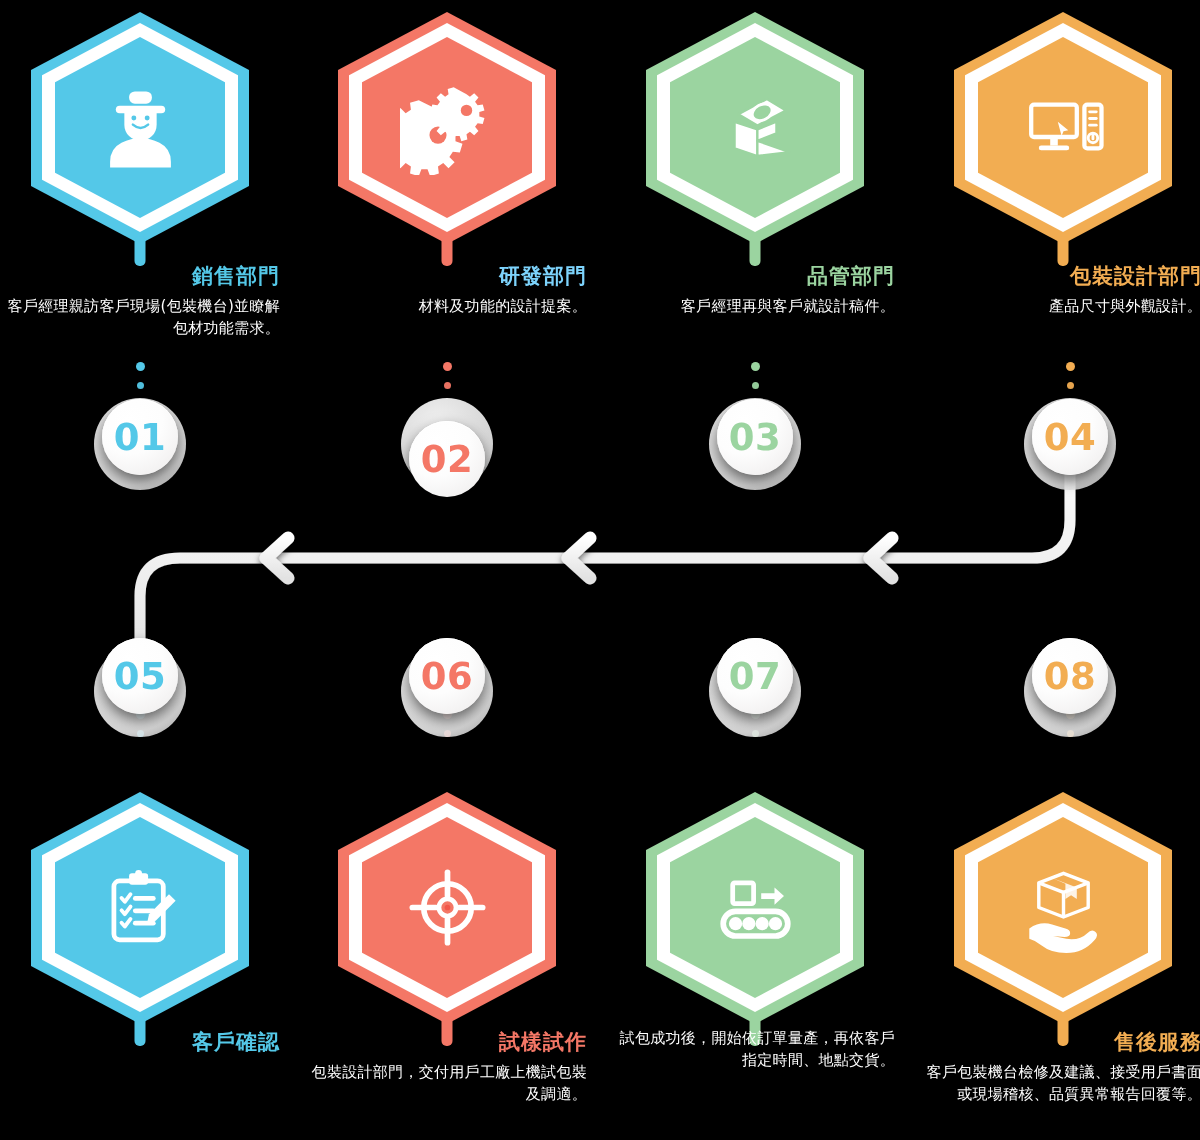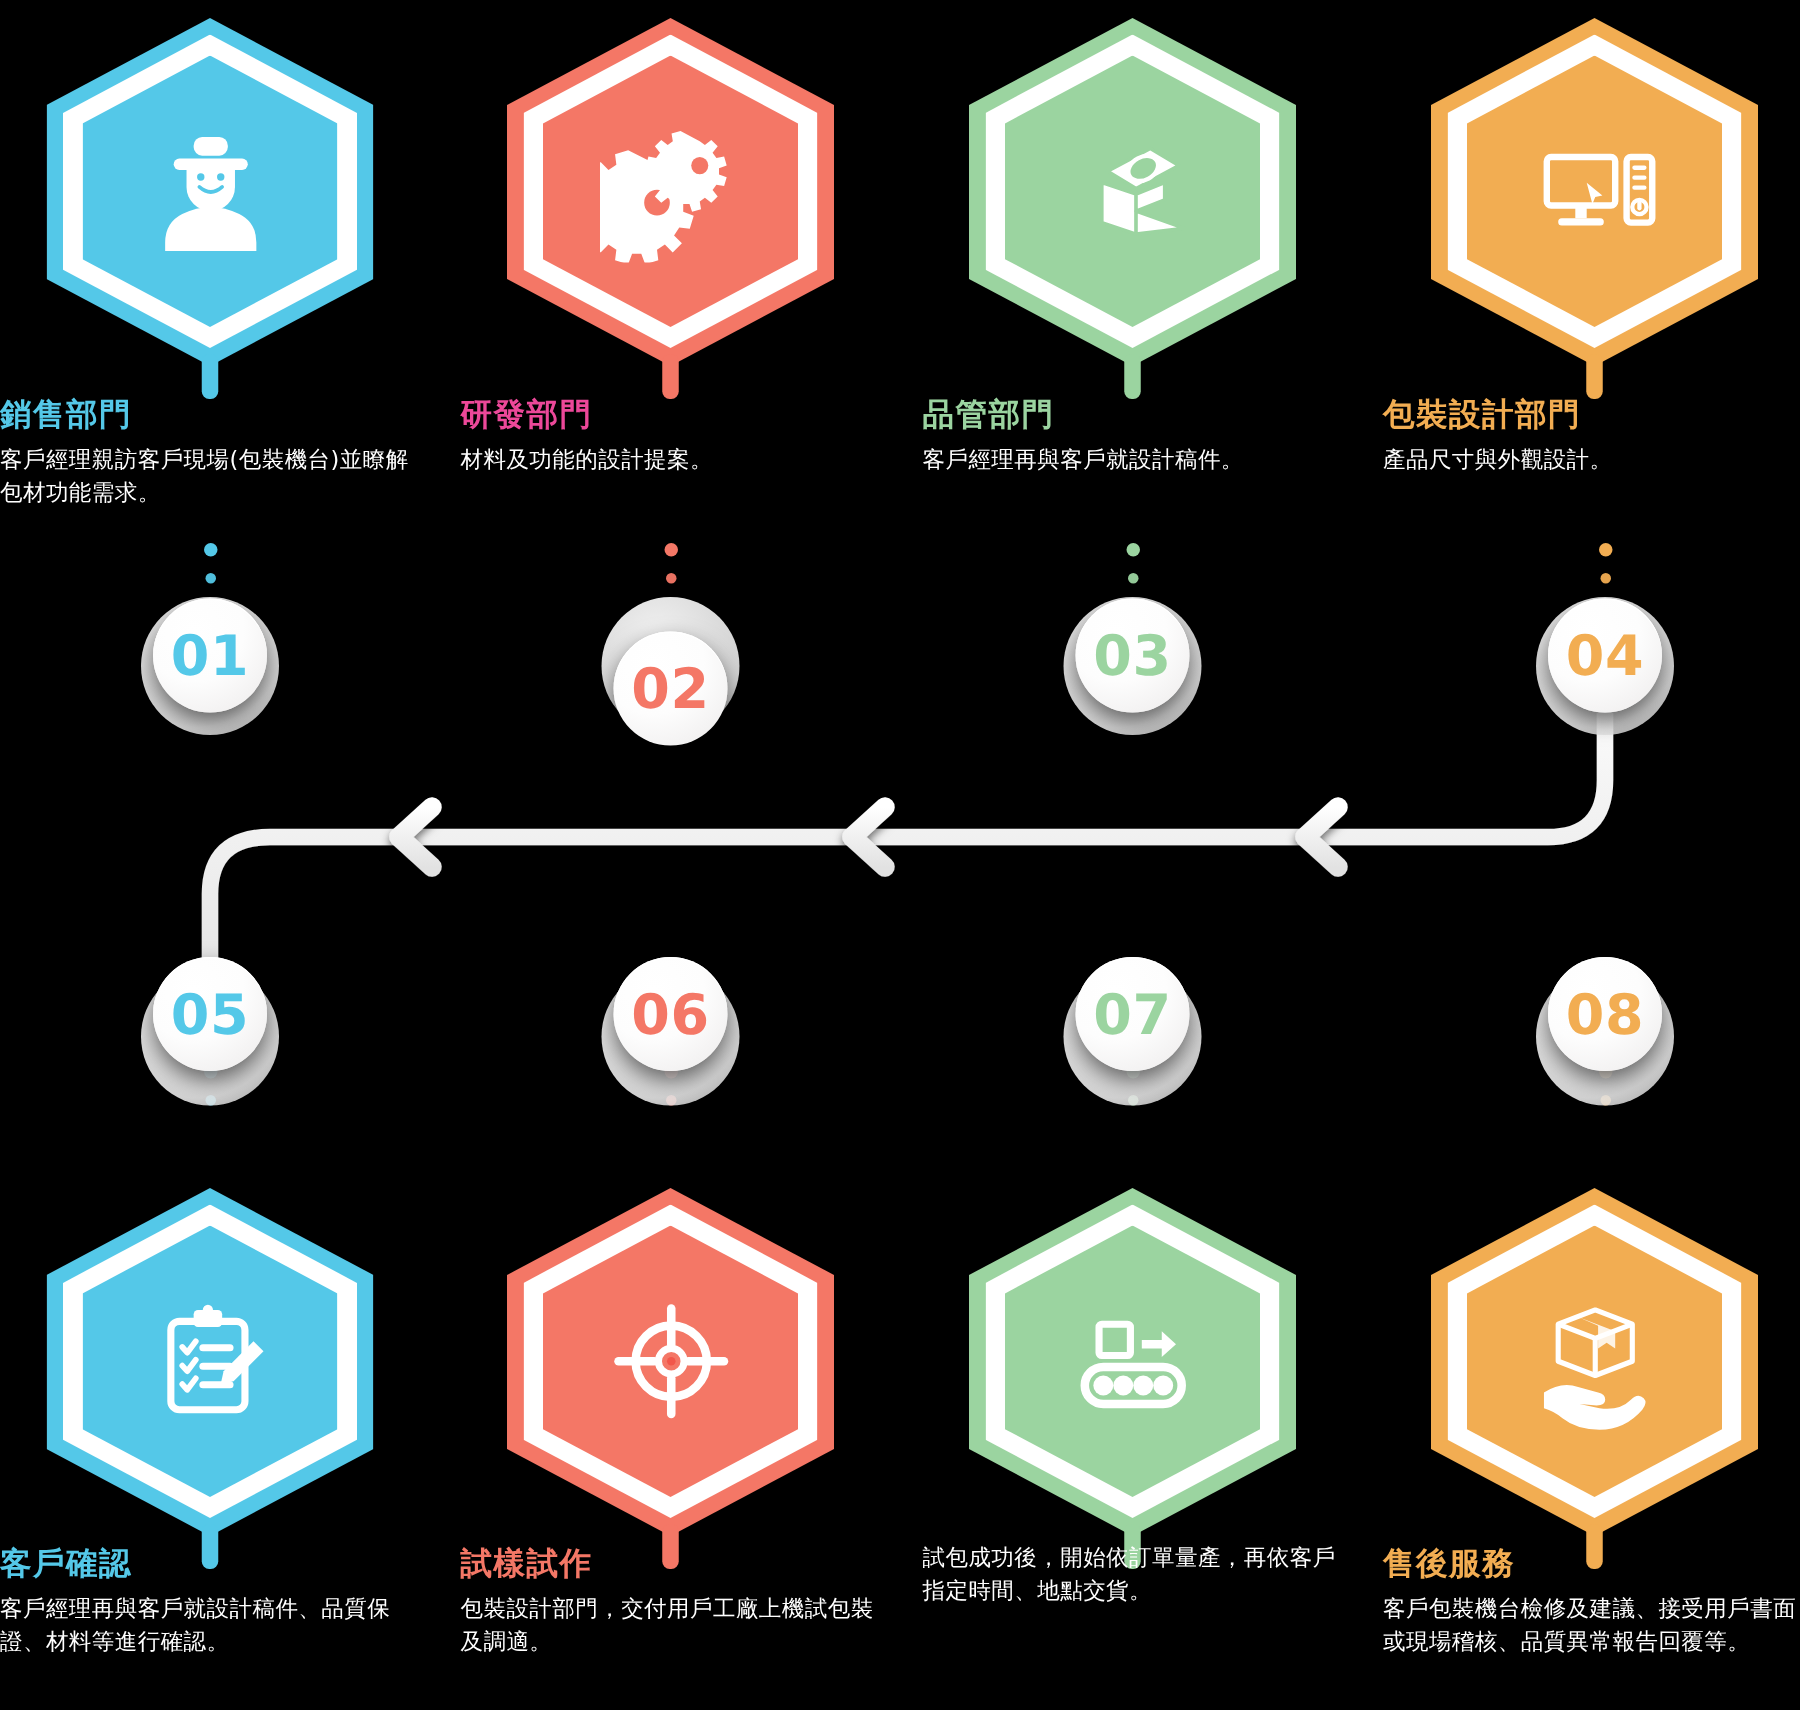--- a/index.html
+++ b/index.html
@@ -24,21 +24,21 @@
   .hex.mid{width:196px;height:209px;top:15px;background:#ffffff;
            filter:drop-shadow(0 2px 6px rgba(255,255,255,.25));}
   .hex.inner{width:170px;height:181px;top:29px;}
   .stem{position:absolute;left:50%;transform:translateX(-50%);
         width:11px;height:30px;border-radius:5px;bottom:-8px;}
   .glyph{position:absolute;left:50%;top:29px;width:170px;height:181px;
          transform:translateX(-50%);display:flex;align-items:center;justify-content:center;}
   .glyph svg{width:95px;height:95px;display:block;}
 
   
-  .cap{position:absolute;width:280px;text-align:left;}
+  .cap{position:absolute;width:280px;text-align:right;}
   .cap.top{top:262px;}
   .cap.bot{top:1028px;}
   .cap h3{margin:0 0 6px 0;font-size:21px;font-weight:bold;letter-spacing:1px;}
   .cap p{margin:0;font-size:15px;line-height:1.45;color:#ffffff;
          font-weight:500;letter-spacing:.3px;}
 
   
   .dots{position:absolute;width:20px;display:flex;flex-direction:column;
         align-items:center;gap:11px;}
   .dots i{display:block;width:9px;height:9px;border-radius:50%;}
@@ -252,35 +252,34 @@
       </svg>
     </div>
     <div class="stem" style="background:#f2ad52"></div>
   </div>
 
   <div class="cap top" style="left:0">
     <h3 style="color:#54c8e8">銷售部門</h3>
     <p>客戶經理親訪客戶現場(包裝機台)並瞭解包材功能需求。</p>
   </div>
   <div class="cap top" style="left:307px">
-    <h3 style="color:#ec4899">研發部門</h3>
+    <h3 style="color:#7dd3fc">研發部門</h3>
     <p>材料及功能的設計提案。</p>
   </div>
   <div class="cap top" style="left:615px">
     <h3 style="color:#9bd4a0">品管部門</h3>
     <p>客戶經理再與客戶就設計稿件。</p>
   </div>
   <div class="cap top" style="left:922px">
     <h3 style="color:#f2ad52">包裝設計部門</h3>
     <p>產品尺寸與外觀設計。</p>
   </div>
 
   <div class="cap bot" style="left:0">
     <h3 style="color:#54c8e8">客戶確認</h3>
-    <p>客戶經理再與客戶就設計稿件、品質保證、材料等進行確認。</p>
   </div>
   <div class="cap bot" style="left:307px">
     <h3 style="color:#f47766">試樣試作</h3>
     <p>包裝設計部門，交付用戶工廠上機試包裝及調適。</p>
   </div>
   <div class="cap bot" style="left:615px">
     <p>試包成功後，開始依訂單量產，再依客戶指定時間、地點交貨。</p>
   </div>
   <div class="cap bot" style="left:922px">
     <h3 style="color:#f2ad52">售後服務</h3>

